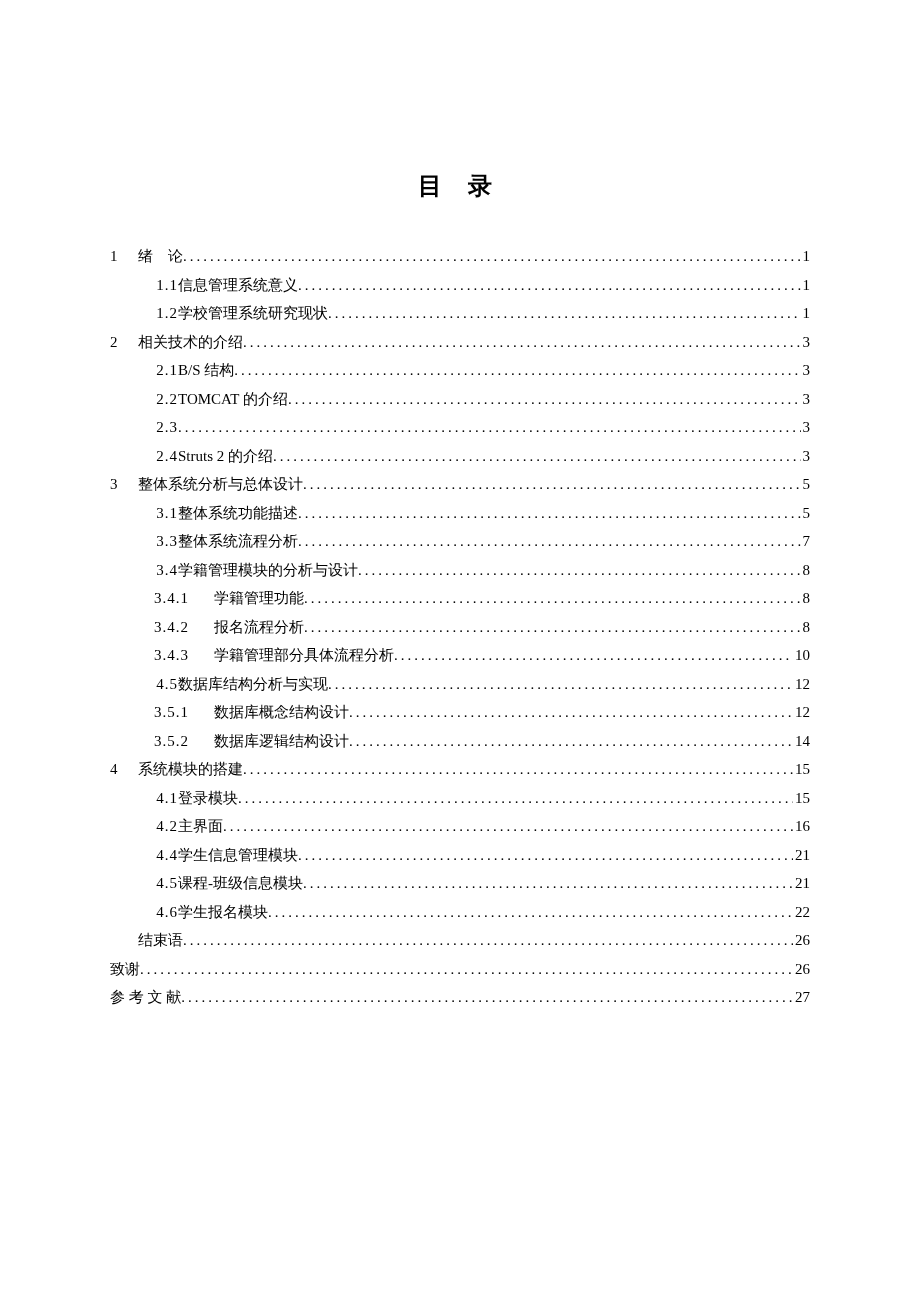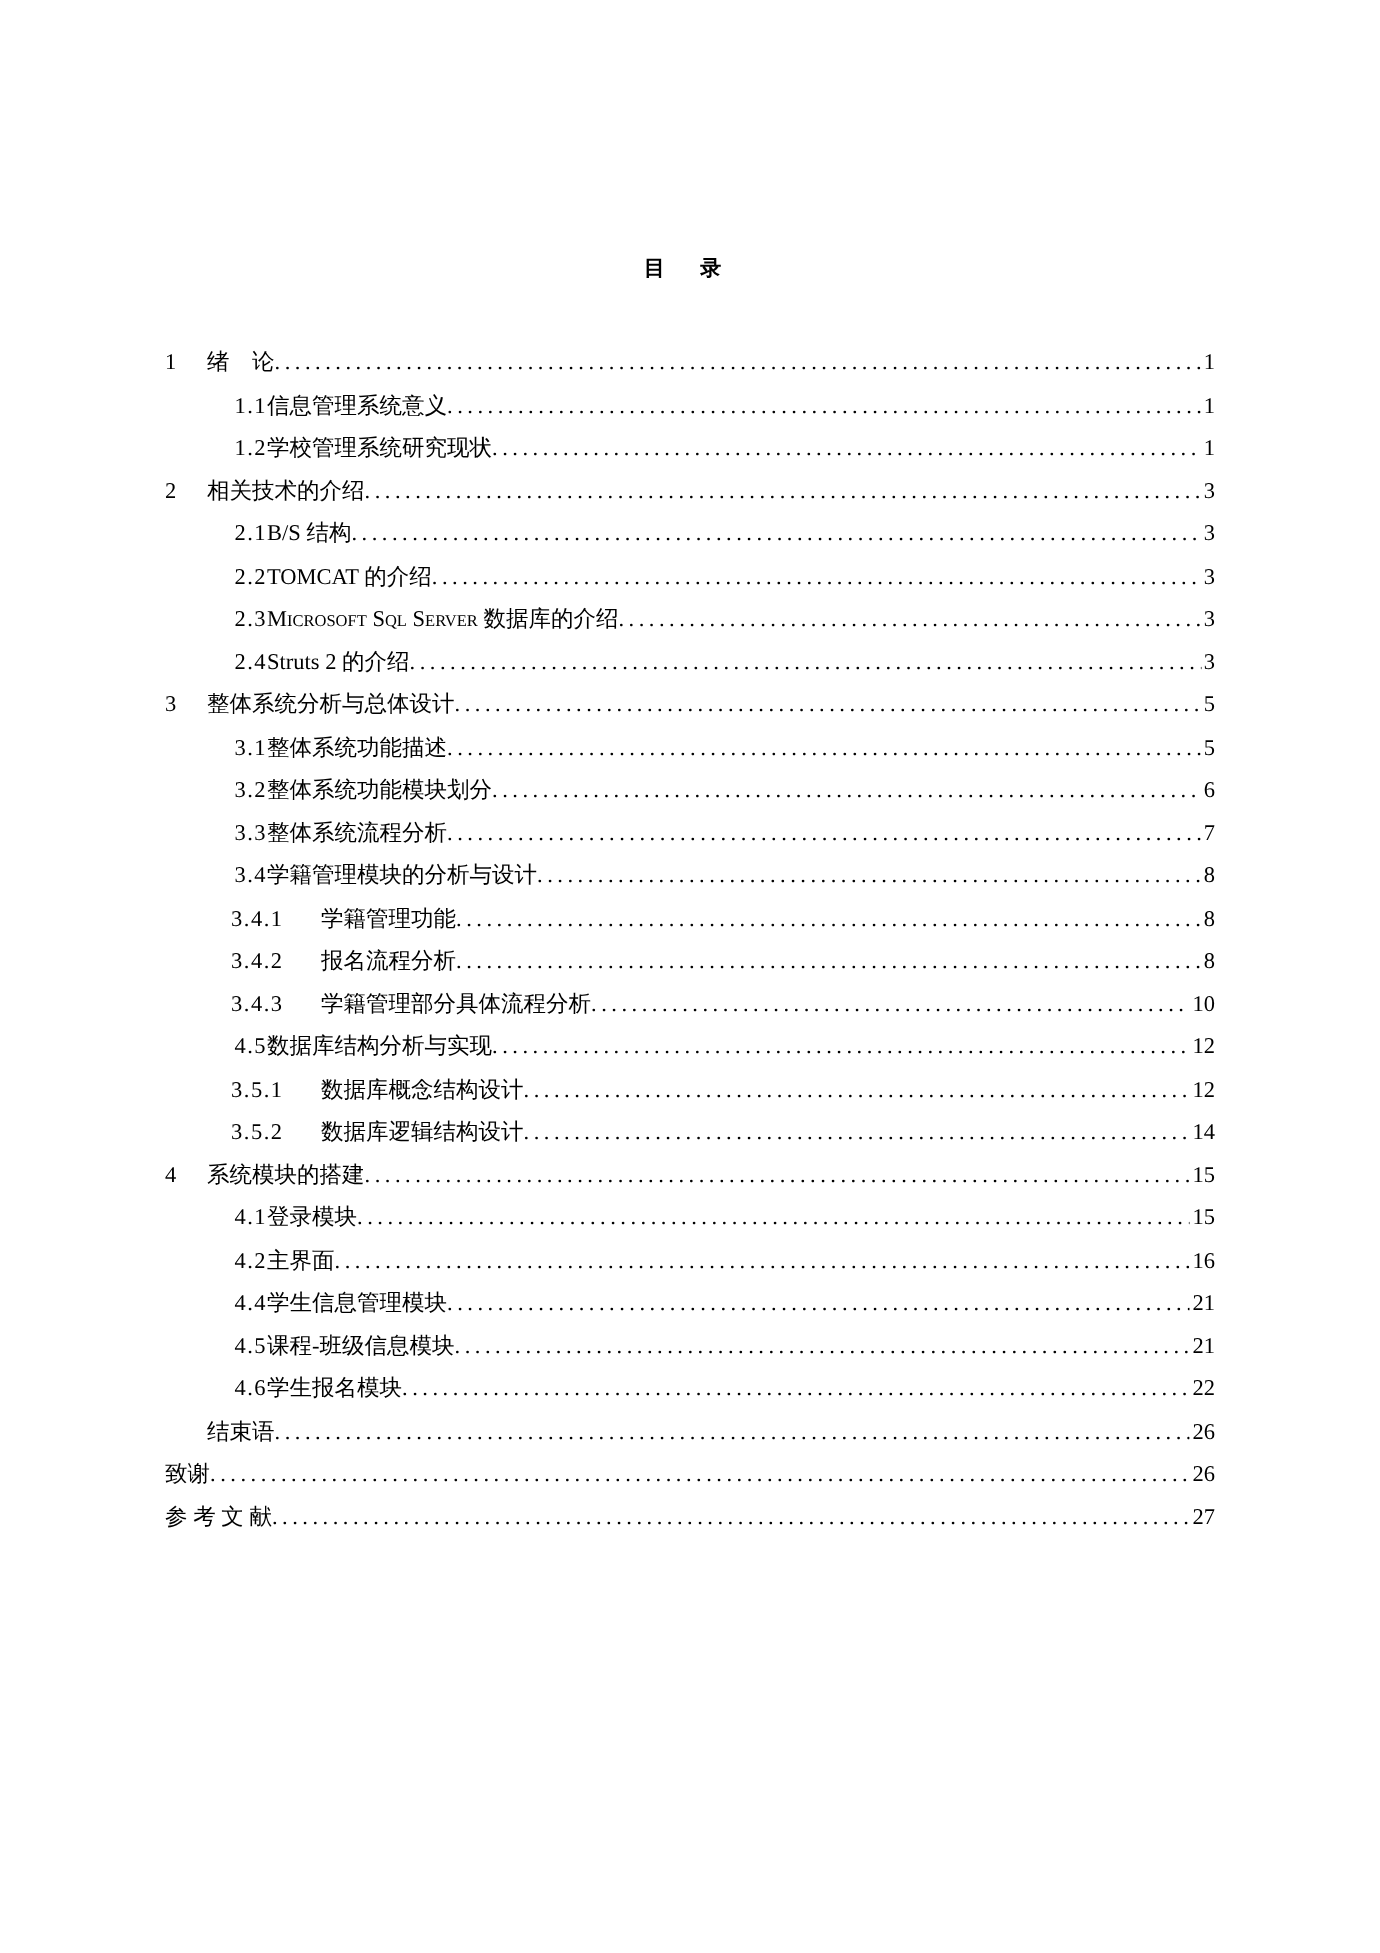--- a/index.html
+++ b/index.html
@@ -7,21 +7,21 @@
       width: 920px;
       height: 1302px;
       background: #fff;
       font-family: "SimSun", "宋体", serif;
       font-size: 15px;
       color: #000;
       padding: 170px 110px 0 110px;
     }
     .title {
       text-align: center;
-      font-size: 14px;
+      font-size: 24px;
       font-weight: bold;
       letter-spacing: 10px;
       margin-bottom: 40px;
     }
     .toc {
       line-height: 1.9;
     }
     .toc-row {
       display: flex;
       align-items: baseline;
@@ -83,47 +83,40 @@
       <span class="page">3</span>
     </div>
     <div class="toc-row indent-1">
       <span class="num-l2">2.2</span>
       <span class="label">TOMCAT 的介绍</span>
       <span class="dots"></span>
       <span class="page">3</span>
     </div>
     <div class="toc-row indent-1">
       <span class="num-l2">2.3</span>
-      <span class="label smallcaps">Microsoft Sql Server 数据库的介绍</span>
       <span class="dots"></span>
       <span class="page">3</span>
     </div>
     <div class="toc-row indent-1">
       <span class="num-l2">2.4</span>
       <span class="label"> Struts 2 的介绍</span>
       <span class="dots"></span>
       <span class="page">3</span>
     </div>
     <div class="toc-row indent-0">
       <span class="num-l1">3</span>
       <span class="label">整体系统分析与总体设计</span>
       <span class="dots"></span>
       <span class="page">5</span>
     </div>
     <div class="toc-row indent-1">
       <span class="num-l2">3.1</span>
       <span class="label">整体系统功能描述</span>
       <span class="dots"></span>
       <span class="page">5</span>
-    </div>
-    <div class="toc-row indent-1">
-      <span class="num-l2">3.2</span>
-      <span class="label">整体系统功能模块划分</span>
-      <span class="dots"></span>
-      <span class="page">6</span>
     </div>
     <div class="toc-row indent-1">
       <span class="num-l2">3.3</span>
       <span class="label">整体系统流程分析</span>
       <span class="dots"></span>
       <span class="page">7</span>
     </div>
     <div class="toc-row indent-1">
       <span class="num-l2">3.4</span>
       <span class="label">学籍管理模块的分析与设计</span>

